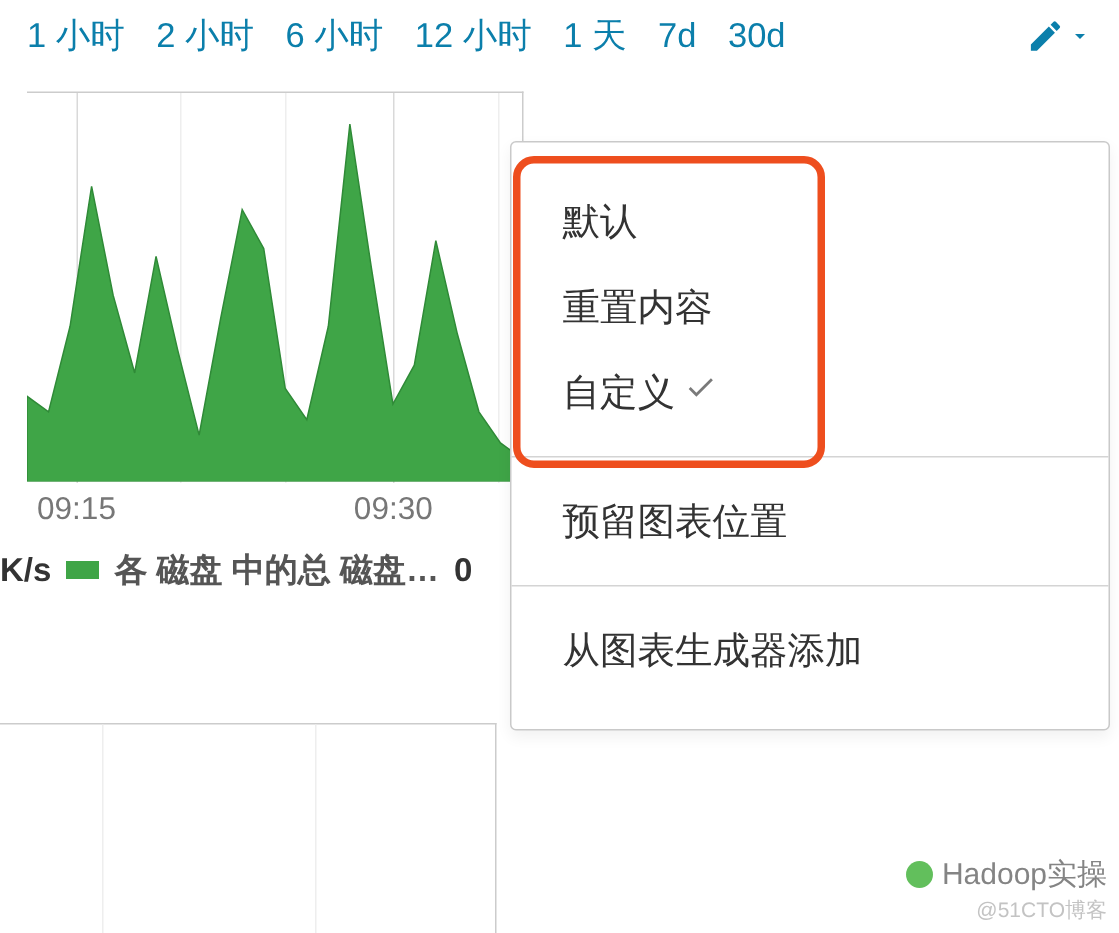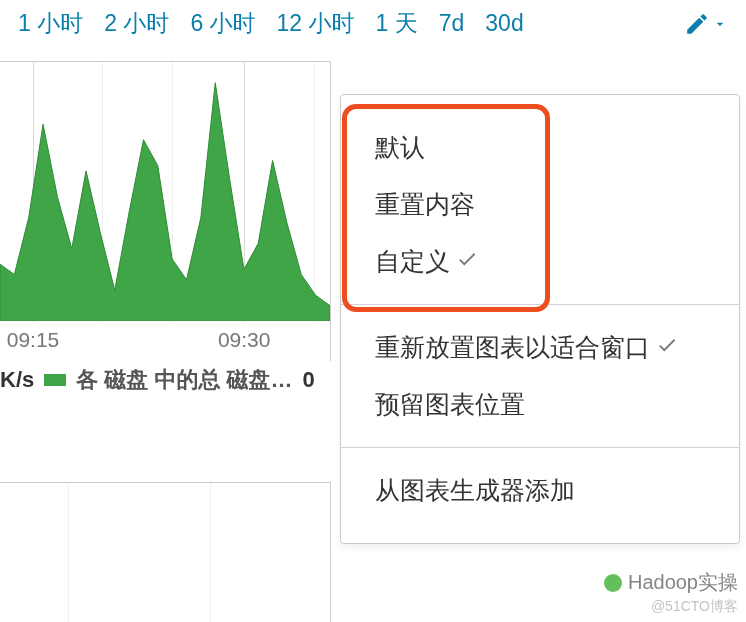--- a/index.html
+++ b/index.html
@@ -35,20 +35,21 @@
     cursor: pointer;
     color: #0b7fab;
   }
   .chart-area {
     position: relative;
     height: 300px;
     width: 331px;
     margin-top: 14px;
     border-top: 1px solid #ccc;
     border-right: 1px solid #ccc;
+    margin-left: 18px;
   }
   .chart-body {
     position: relative;
     height: 260px;
     width: 100%;
     overflow: hidden;
   }
   .chart-body svg { position:absolute; inset:0; }
   .maj-grid {
     position: absolute;
@@ -214,26 +215,20 @@
       </div>
       <div class="dd-item">
         <span>自定义</span>
         <span class="dd-check"><svg width="22" height="22" viewBox="0 0 24 24">
             <path fill="#7a7a7a" d="M9 16.17 4.83 12l-1.42 1.41L9 19 21 7l-1.41-1.41z"></path>
           </svg></span>
       </div>
     </div>
     <div class="dd-group">
       <div class="dd-item">
-        <span>重新放置图表以适合窗口</span>
-        <span class="dd-check"><svg width="22" height="22" viewBox="0 0 24 24">
-            <path fill="#7a7a7a" d="M9 16.17 4.83 12l-1.42 1.41L9 19 21 7l-1.41-1.41z"></path>
-          </svg></span>
-      </div>
-      <div class="dd-item">
         <span>预留图表位置</span>
       </div>
     </div>
     <div class="dd-group">
       <div class="dd-item">
         <span>从图表生成器添加</span>
       </div>
     </div>
   </div>
 

